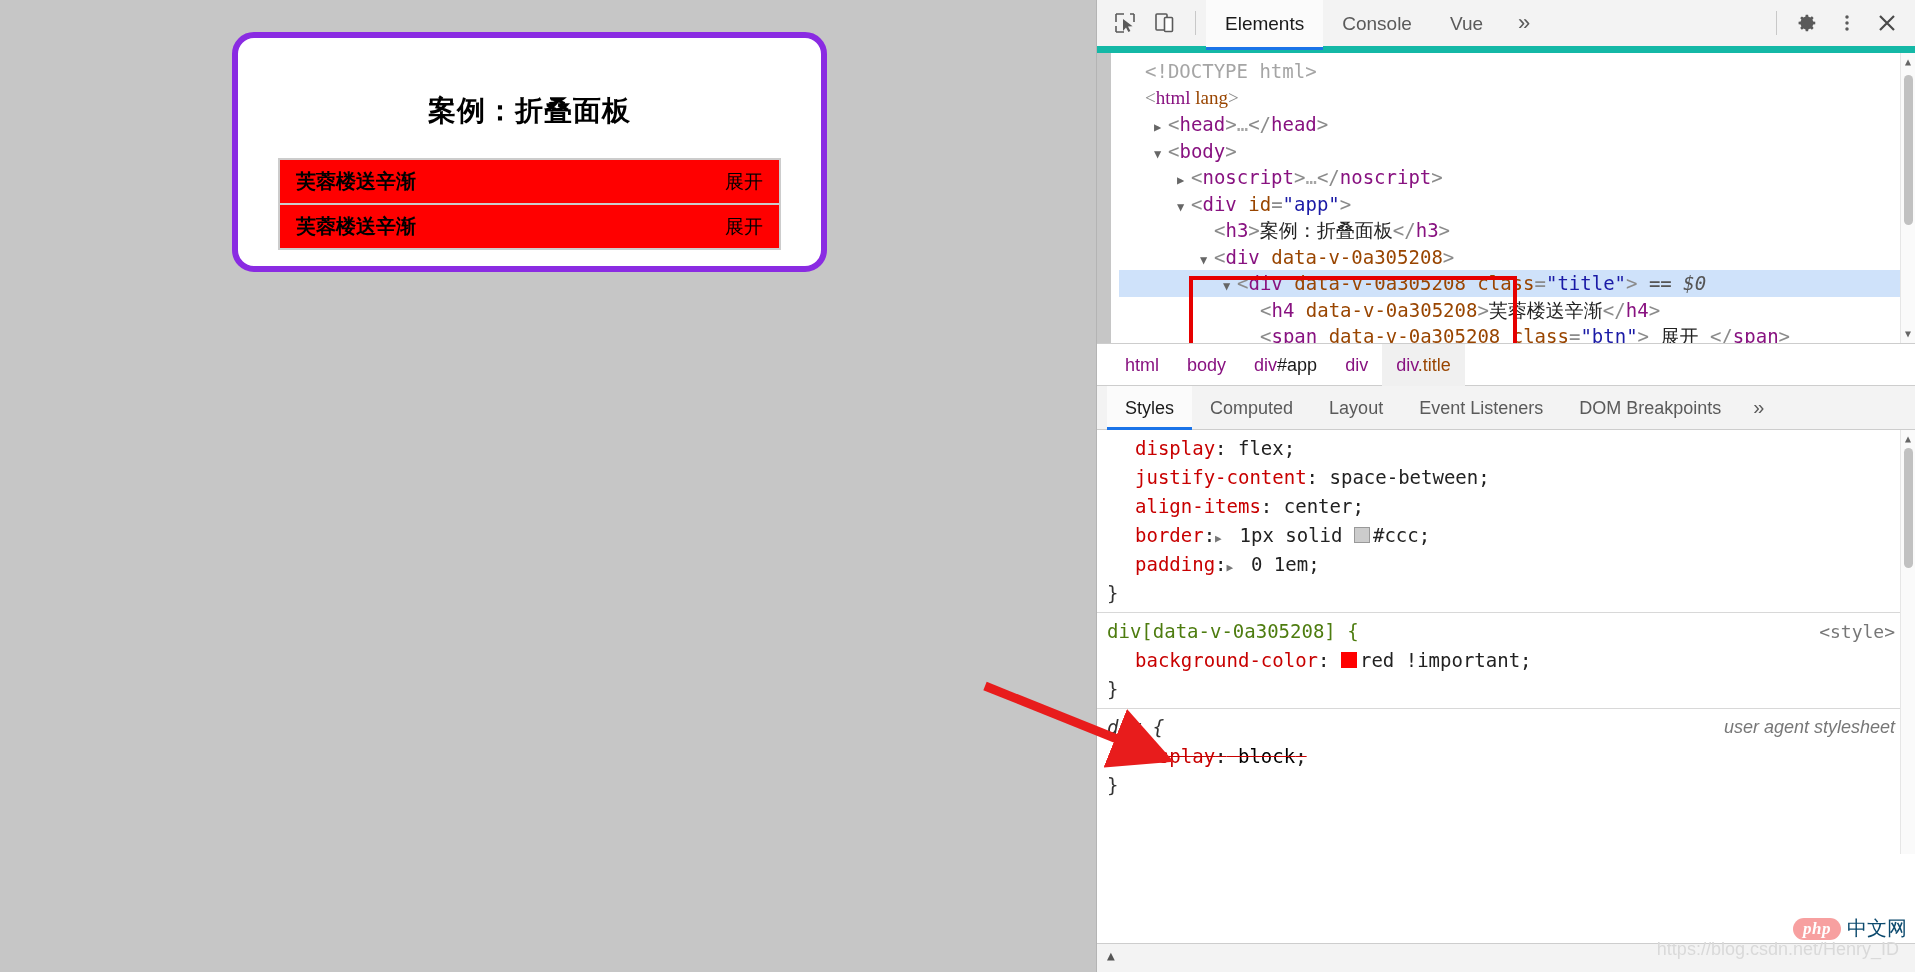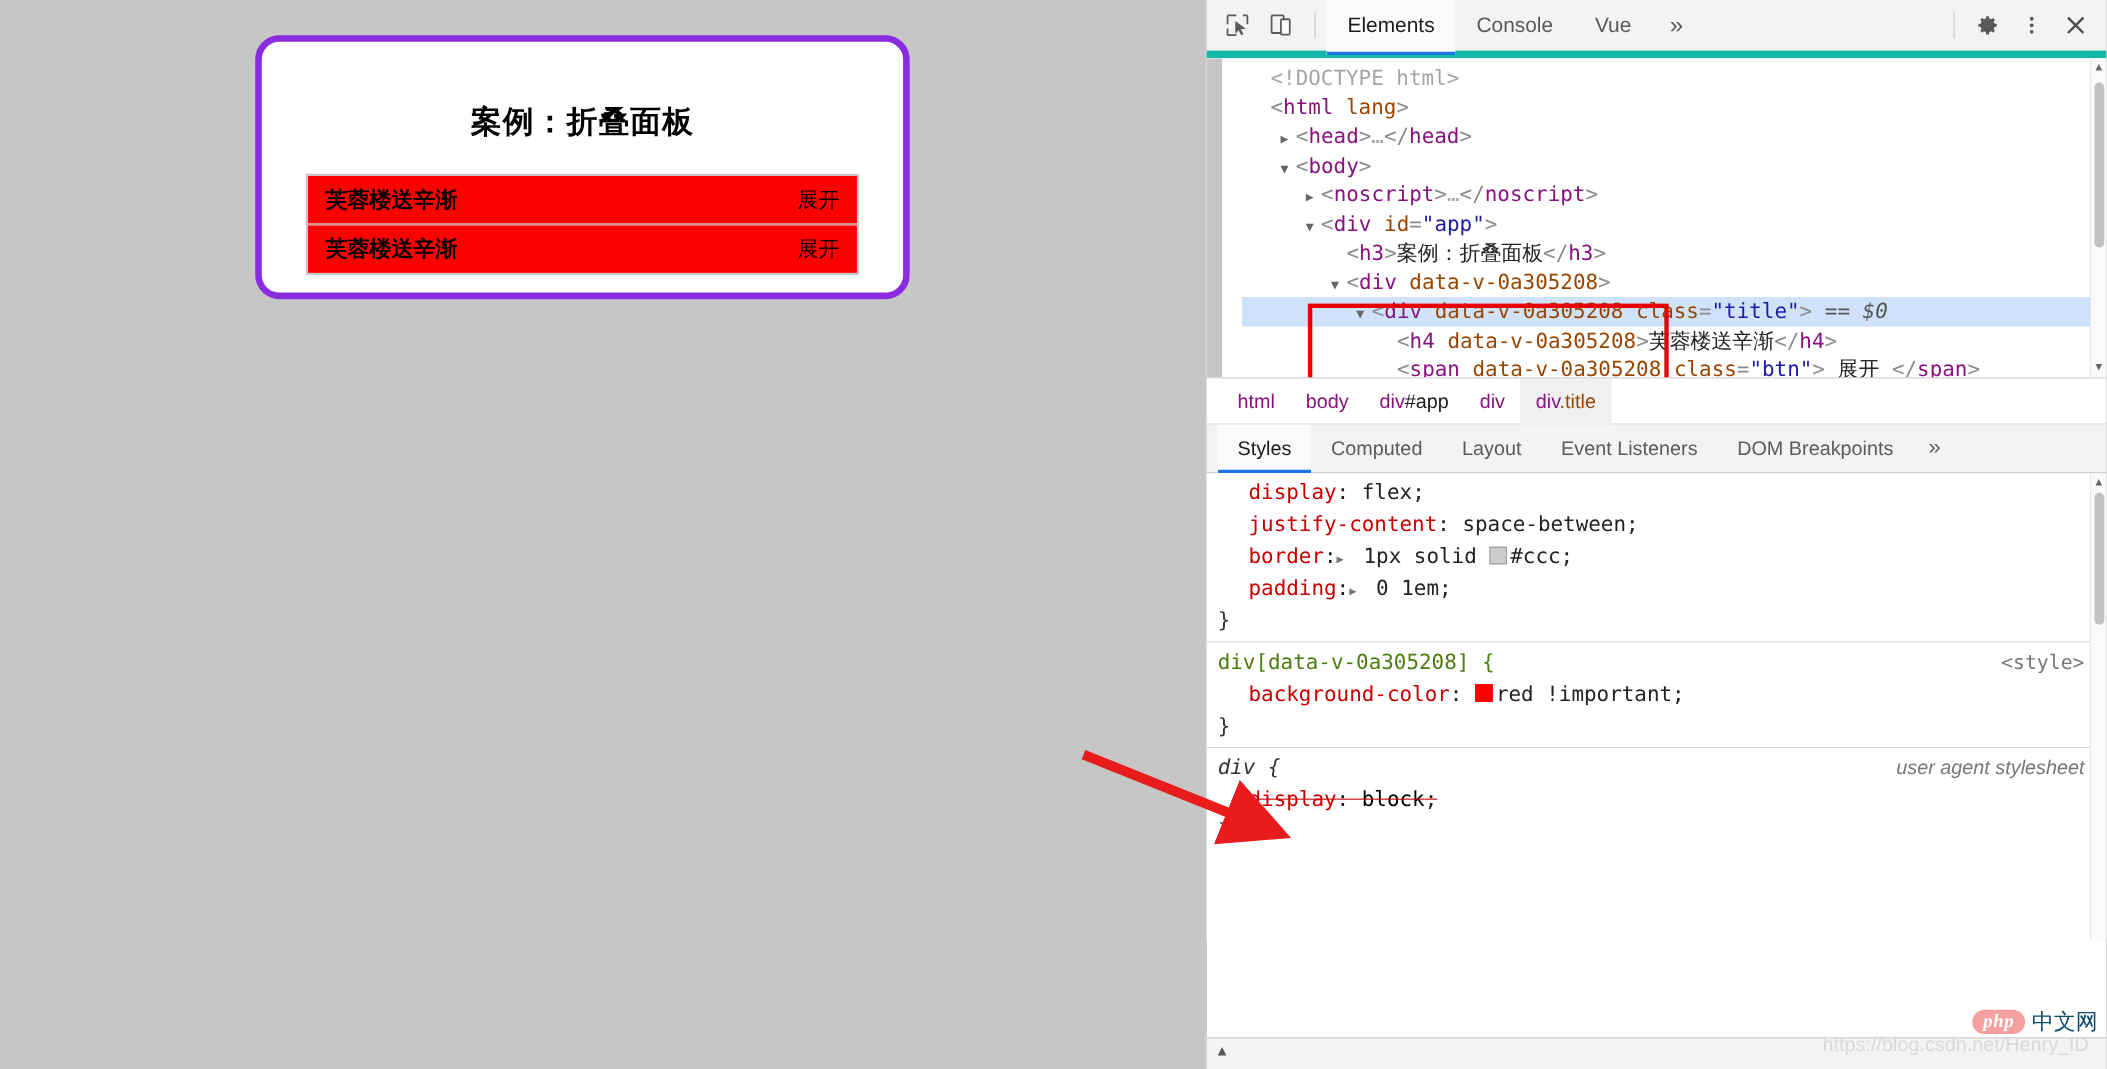--- a/index.html
+++ b/index.html
@@ -138,21 +138,21 @@
     color: #666; font-size: 10px; text-align: center; line-height: 14px;
   }
   .dom-arrow-up { top: 2px; }
   .dom-arrow-dn { bottom: 2px; }
 
   .dom-gutter {
     position: absolute; left: 0; top: 0; width: 14px; height: 100%;
     background: #c6c6c6;
   }
   .dom-lines {
-    position: absolute; left: 32px; top: 0; right: 14px; top: 0;
+    position: absolute; left: 22px; top: 0; right: 14px; top: 0;
     padding-top: 5px;
   }
   .dom-line {
     position: relative;
     height: 26.5px;
     line-height: 26.5px;
     font-size: 19px;
     white-space: nowrap;
     padding-left: 12px;
   }
@@ -427,21 +427,21 @@
             <path d="M5 5 L19 19 M19 5 L5 19" stroke="#4a4a4a" stroke-width="2.2" fill="none"></path>
           </svg>
         </div>
       </div>
     </div>
 
     <div class="dom-area">
       <div class="dom-gutter"></div>
       <div class="dom-lines" id="dom-lines">
           <div class="dom-line" style="padding-left: 12px;"><span class="tri"></span><span class="doctype">&lt;!DOCTYPE html&gt;</span></div>
-          <div class="dom-line" style="padding-left: 12px;"><span class="tri"></span><span class="punct">&lt;</span><span class="tg">html</span><span class=""> </span><span class="at">lang</span><span class="punct">&gt;</span></div>
+          <div class="dom-line" style="padding-left: 12px; font-family: Liberation Serif, serif;"><span class="tri"></span><span class="punct">&lt;</span><span class="tg">html</span><span class=""> </span><span class="at">lang</span><span class="punct">&gt;</span></div>
           <div class="dom-line" style="padding-left: 35px;"><span class="tri">▶</span><span class="punct">&lt;</span><span class="tg">head</span><span class="punct">&gt;</span><span class="dim">…</span><span class="punct">&lt;/</span><span class="tg">head</span><span class="punct">&gt;</span></div>
           <div class="dom-line" style="padding-left: 35px;"><span class="tri">▼</span><span class="punct">&lt;</span><span class="tg">body</span><span class="punct">&gt;</span></div>
           <div class="dom-line" style="padding-left: 58px;"><span class="tri">▶</span><span class="punct">&lt;</span><span class="tg">noscript</span><span class="punct">&gt;</span><span class="dim">…</span><span class="punct">&lt;/</span><span class="tg">noscript</span><span class="punct">&gt;</span></div>
           <div class="dom-line" style="padding-left: 58px;"><span class="tri">▼</span><span class="punct">&lt;</span><span class="tg">div</span><span class=""> </span><span class="at">id</span><span class="punct">=</span><span class="av">"app"</span><span class="punct">&gt;</span></div>
           <div class="dom-line" style="padding-left: 81px;"><span class="tri"></span><span class="punct">&lt;</span><span class="tg">h3</span><span class="punct">&gt;</span><span class="txt">案例：折叠面板</span><span class="punct">&lt;/</span><span class="tg">h3</span><span class="punct">&gt;</span></div>
           <div class="dom-line" style="padding-left: 81px;"><span class="tri">▼</span><span class="punct">&lt;</span><span class="tg">div</span><span class=""> </span><span class="at">data-v-0a305208</span><span class="punct">&gt;</span></div>
           <div class="dom-line sel" style="padding-left: 104px;"><span class="tri">▼</span><span class="punct">&lt;</span><span class="tg">div</span><span class=""> </span><span class="at">data-v-0a305208</span><span class=""> </span><span class="at">class</span><span class="punct">=</span><span class="av">"title"</span><span class="punct">&gt;</span><span class=""> </span><span class="sel0">== $0</span></div>
           <div class="dom-line" style="padding-left: 127px;"><span class="tri"></span><span class="punct">&lt;</span><span class="tg">h4</span><span class=""> </span><span class="at">data-v-0a305208</span><span class="punct">&gt;</span><span class="txt">芙蓉楼送辛渐</span><span class="punct">&lt;/</span><span class="tg">h4</span><span class="punct">&gt;</span></div>
           <div class="dom-line" style="padding-left: 127px;"><span class="tri"></span><span class="punct">&lt;</span><span class="tg">span</span><span class=""> </span><span class="at">data-v-0a305208</span><span class=""> </span><span class="at">class</span><span class="punct">=</span><span class="av">"btn"</span><span class="punct">&gt;</span><span class="txt"> 展开 </span><span class="punct">&lt;/</span><span class="tg">span</span><span class="punct">&gt;</span></div>
         </div>
@@ -471,20 +471,21 @@
       <div class="sp-tab">DOM Breakpoints</div>
       <div class="sp-more">»</div>
     </div>
 
 
     <div class="rules-pane">
       <div id="rules">
           <div class="rule-block">
             <div class="rule-line ind"><span><span class="prop">display</span><span class="val">:</span><span> </span><span class="val v">flex</span><span class="val">;</span></span></div>
             <div class="rule-line ind"><span><span class="prop">justify-content</span><span class="val">:</span><span> </span><span class="val v">space-between</span><span class="val">;</span></span></div>
+            <div class="rule-line ind"><span><span class="prop">align-items</span><span class="val">:</span><span> </span><span class="val v">center</span><span class="val">;</span></span></div>
             <div class="rule-line ind"><span><span class="prop">border</span><span class="val">:</span><span class="disclose">▶</span><span> </span><span class="val v"><span>1px solid </span><span class="swatch ccc"></span><span>#ccc</span></span><span class="val">;</span></span></div>
             <div class="rule-line ind"><span><span class="prop">padding</span><span class="val">:</span><span class="disclose">▶</span><span> </span><span class="val v">0 1em</span><span class="val">;</span></span></div>
             <div class="rule-line brace">}</div>
           </div>
           <div class="rule-block">
             <div class="rule-line"><span class="origin mono">&lt;style&gt;</span><span class="sel-txt">div[data-v-0a305208] {</span></div>
             <div class="rule-line ind"><span><span class="prop">background-color</span><span class="val">:</span><span> </span><span class="val v"><span class="swatch red"></span><span>red</span><span> !important</span></span><span class="val">;</span></span></div>
             <div class="rule-line brace">}</div>
           </div>
           <div class="rule-block">

